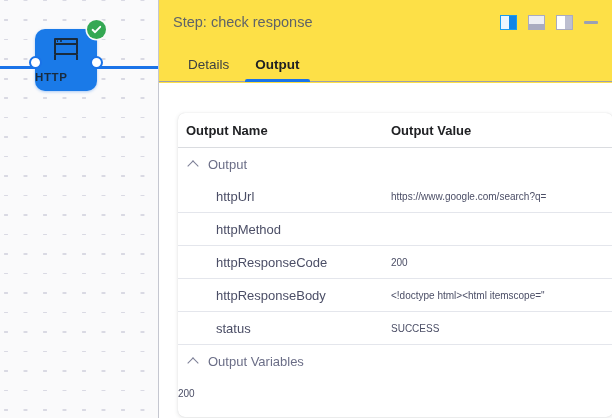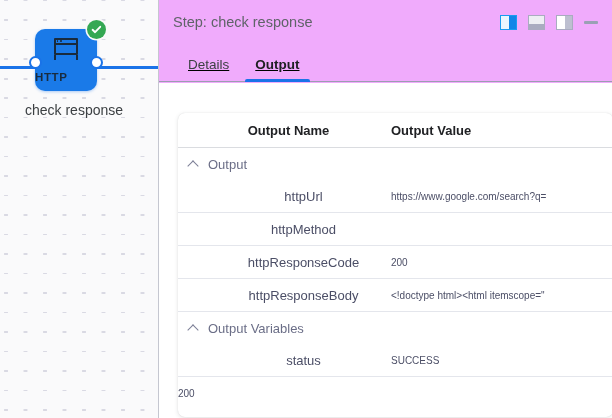--- a/index.html
+++ b/index.html
@@ -170,21 +170,21 @@
     font-family: "Liberation Sans", sans-serif;
     z-index: 3;
   }
 
   
   #panel {
     position: absolute;
     left: 158px; top: 0;
     width: 454px;
     height: 418px;
-    background: #f0abfc;
+    background: #fde047;
     border-left: 1px solid #c5c7d0;
     box-sizing: border-box;
     overflow: hidden;
   }
 
   .panel-header {
     position: relative;
     height: 44px;
     display: flex;
     align-items: center;
@@ -253,21 +253,20 @@
 
   .tabbar {
     position: relative;
     height: 38px;
     display: flex;
     align-items: flex-end;
     gap: 0;
     padding-left: 16px;
     border-bottom: 1px solid #9b9eb0;
     box-sizing: border-box;
-    text-decoration: underline;
   }
   .tab {
     position: relative;
     padding: 0 13px 9px 13px;
     font-size: 13.5px;
     color: #3c4043;
     cursor: pointer;
     font-family: "Liberation Sans", sans-serif;
   }
   .tab.active {
@@ -325,21 +324,20 @@
 
   .cell-name {
     width: 213px;
     flex: 0 0 213px;
     font-size: 13px;
     color: #4b4e66;
     padding-left: 8px;
     box-sizing: border-box;
     overflow: hidden;
     font-family: "Liberation Sans", sans-serif;
-    text-align: center;
   }
   .cell-value {
     flex: 1 1 auto;
     font-size: 10px;
     color: #4b4e66;
     overflow: hidden;
     white-space: nowrap;
     font-family: "Liberation Sans", sans-serif;
   }
   .trow.header .cell-name,
@@ -403,21 +401,20 @@
       <div class="port left"></div>
       <div class="port right"></div>
 
       <div class="status-badge">
         <svg width="13" height="13" viewBox="0 0 13 13" aria-hidden="true">
           <path d="M2.6 6.8 L5.1 9.2 L10.2 3.8" fill="none" stroke="#ffffff" stroke-width="1.9" stroke-linecap="round" stroke-linejoin="round"></path>
         </svg>
       </div>
     </div>
 
-    <div class="node-caption">check response</div>
   </div>
 
   <div id="panel">
 
     <div class="panel-header">
       <div class="panel-title">Step: check response</div>
       <div class="header-actions">
         <div class="layout-icon split-right"></div>
         <div class="layout-icon dock-bottom"></div>
         <div class="layout-icon split-left"></div>
@@ -457,32 +454,32 @@
         <div class="trow divided">
           <div class="cell-name indent-1">httpResponseCode</div>
           <div class="cell-value">200</div>
         </div>
 
         <div class="trow divided">
           <div class="cell-name indent-1">httpResponseBody</div>
           <div class="cell-value">&lt;!doctype html&gt;&lt;html itemscope="</div>
         </div>
 
+        <div class="trow divided">
+          <div class="cell-name indent-1">status</div>
+          <div class="cell-value">SUCCESS</div>
+        </div>
+
         <div class="trow group">
           <div class="group-label">
             <span class="chevron"></span>
             <span>Output Variables</span>
           </div>
         </div>
 
-        <div class="trow divided">
-          <div class="cell-name indent-1">status</div>
-          <div class="cell-value">SUCCESS</div>
-        </div>
-
         <div class="trow">
           <div class="cell-value">200</div>
         </div>
 
       </div>
     </div>
 
   </div>
 </div>
 

